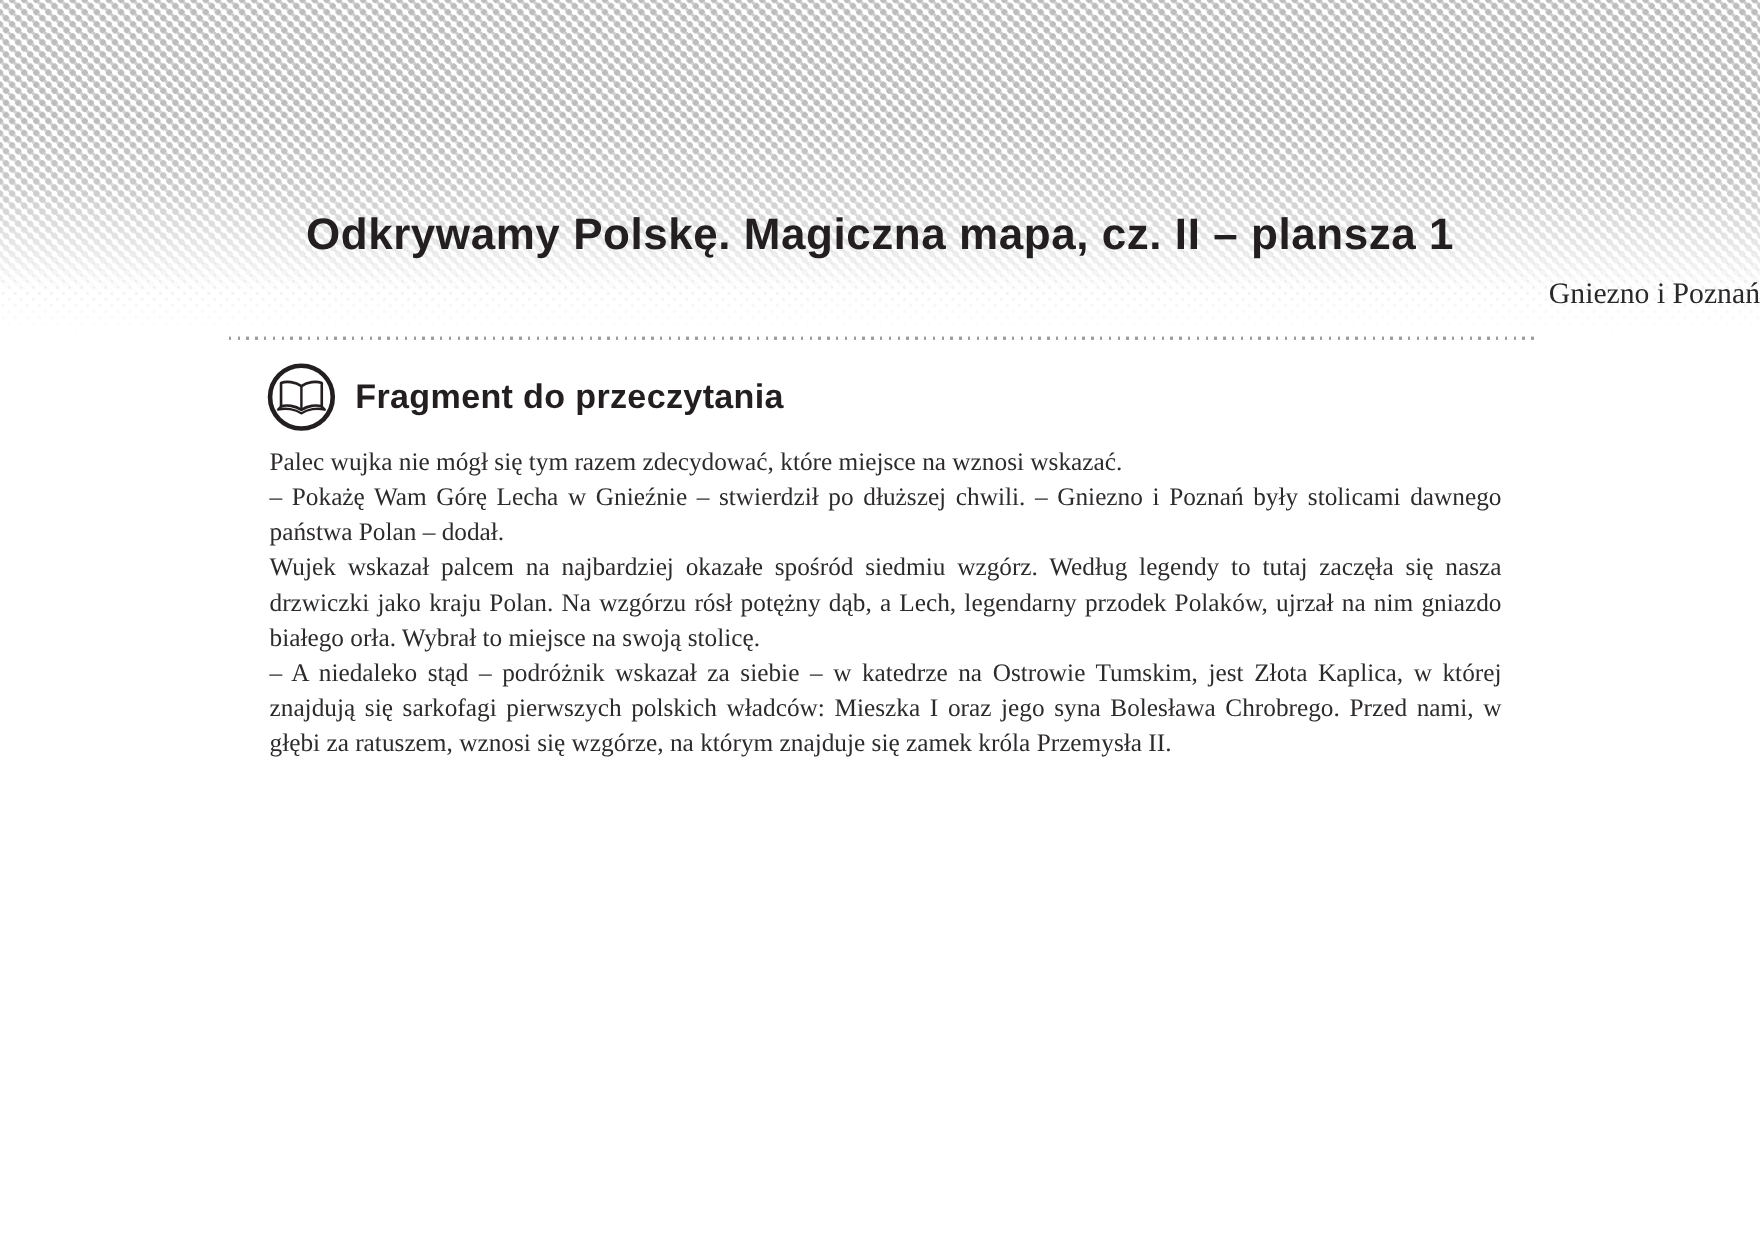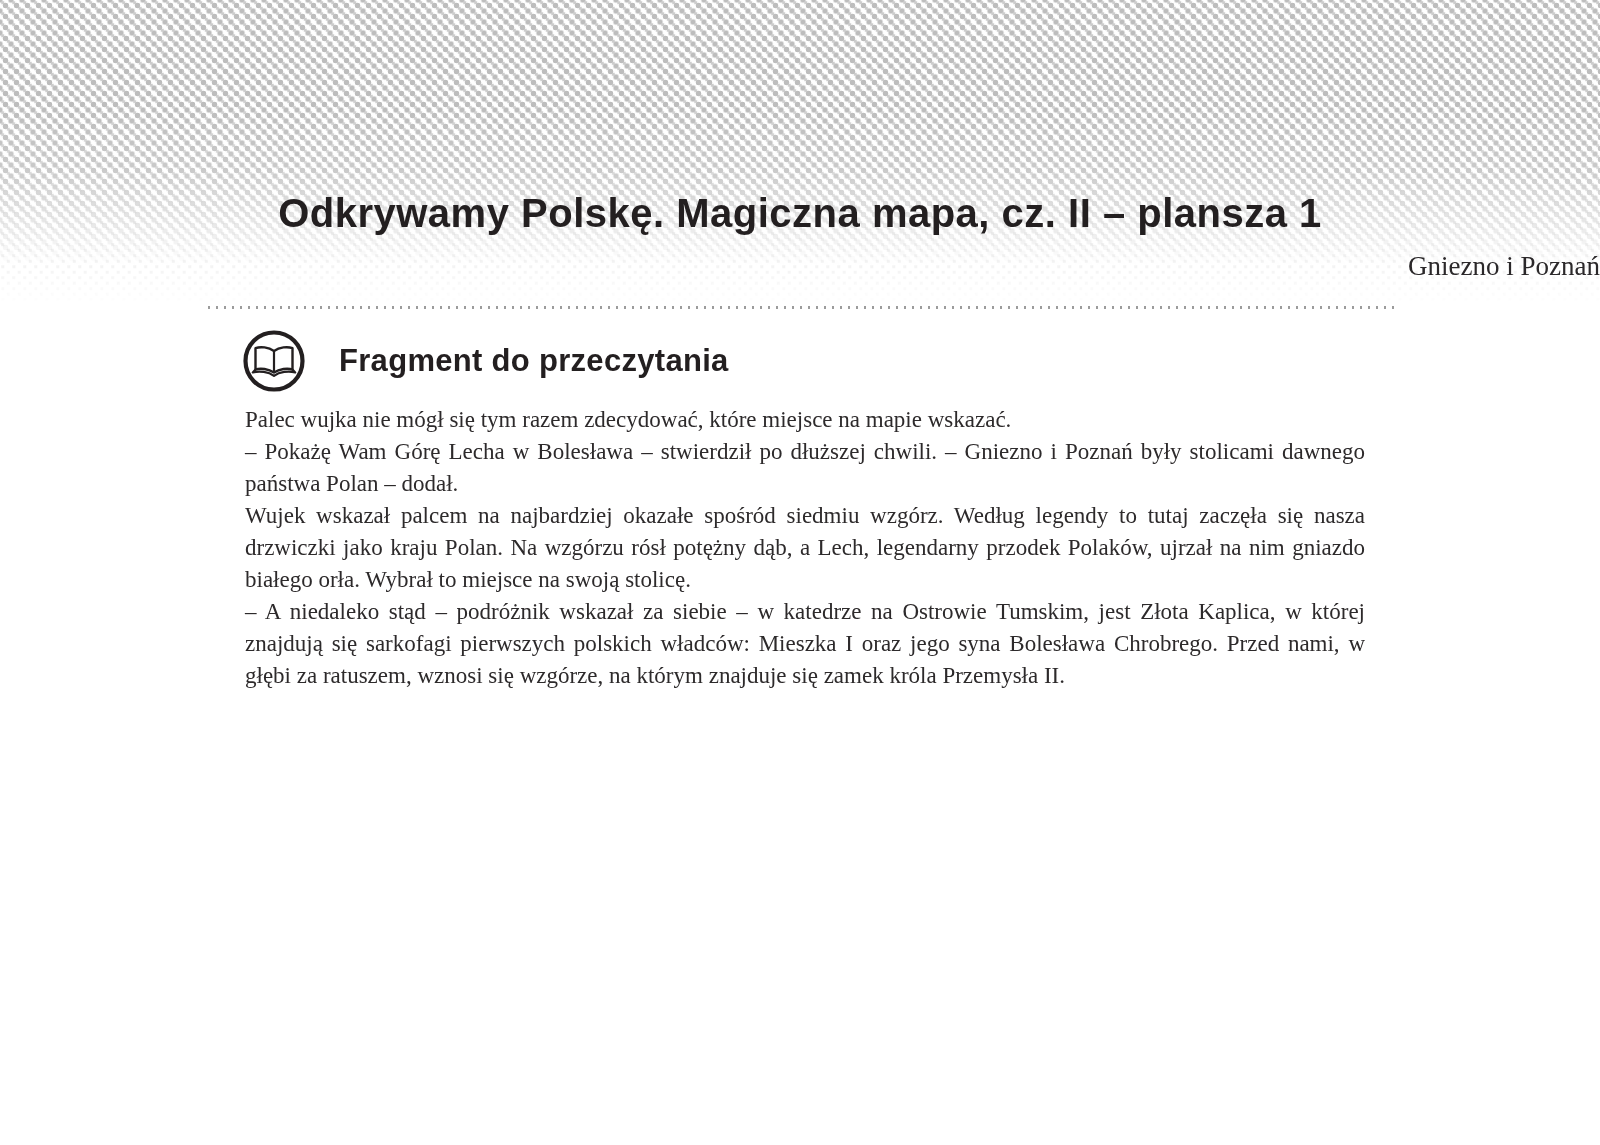--- a/index.html
+++ b/index.html
@@ -96,21 +96,21 @@
     width: 1192px; height: 3px;
     background: repeating-linear-gradient(90deg, #9c9c9c 0 2.2px, transparent 2.2px 8px);
   }
 
   
   .section-heading {
     position: absolute;
     top: 329px; left: 242px;
     display: flex;
     align-items: center;
-    gap: 33px;
+    gap: 17px;
   }
   .icon-circle { width: 64px; height: 64px; display: block; }
   .heading-label {
     font-family: "Liberation Sans", sans-serif;
     font-weight: 700;
     font-size: 31px;
     color: #231f20;
     letter-spacing: 0.3px;
   }
 
@@ -161,22 +161,22 @@
         <circle cx="32" cy="32" r="28.5" fill="none" stroke="#231f20" stroke-width="4.2"></circle>
         <path d="M32 22 C 26.5 18.2, 18.5 17.2, 13.5 19.2 L 13.5 40.5 C 18.5 38.8, 26.5 39.8, 32 43.6 C 37.5 39.8, 45.5 38.8, 50.5 40.5 L 50.5 19.2 C 45.5 17.2, 37.5 18.2, 32 22 Z" fill="none" stroke="#231f20" stroke-width="2.4" stroke-linejoin="round"></path>
         <line x1="32" y1="22" x2="32" y2="43.6" stroke="#231f20" stroke-width="2.2"></line>
         <path d="M13.5 40.5 L 10.8 43.4 C 17.5 41.6, 26.5 42.8, 32 46.8 C 37.5 42.8, 46.5 41.6, 53.2 43.4 L 50.5 40.5" fill="none" stroke="#231f20" stroke-width="2.2" stroke-linejoin="round"></path>
       </svg>
     </span>
     <span class="heading-label">Fragment do przeczytania</span>
   </div>
 
   <div class="fragment">
-    <p>Palec wujka nie mógł się tym razem zdecydować, które miejsce na mapie wskazać.</p>
-    <p>– Pokażę Wam Górę Lecha w Bolesława – stwierdził po dłuższej chwili. – Gniezno i Poznań były stolicami dawnego państwa Polan – dodał.</p>
+    <p>Palec wujka nie mógł się tym razem zdecydować, które miejsce na wznosi wskazać.</p>
+    <p>– Pokażę Wam Górę Lecha w Gnieźnie – stwierdził po dłuższej chwili. – Gniezno i Poznań były stolicami dawnego państwa Polan – dodał.</p>
     <p>Wujek wskazał palcem na najbardziej okazałe spośród siedmiu wzgórz. Według legendy to tutaj zaczęła się nasza drzwiczki jako kraju Polan. Na wzgórzu rósł potężny dąb, a Lech, legendarny przodek Polaków, ujrzał na nim gniazdo białego orła. Wybrał to miejsce na swoją stolicę.</p>
     <p>– A niedaleko stąd – podróżnik wskazał za siebie – w katedrze na Ostrowie Tumskim, jest Złota Kaplica, w której znajdują się sarkofagi pierwszych polskich władców: Mieszka I oraz jego syna Bolesława Chrobrego. Przed nami, w głębi za ratuszem, wznosi się wzgórze, na którym znajduje się zamek króla Przemysła II.</p>
   </div>
 
   <div class="logo">
     <svg viewBox="0 0 150 100" width="160" height="102">
 
       <g fill="none" stroke="#2b2829" stroke-width="2.6" stroke-linecap="round" stroke-linejoin="round">
         <path d="M14 20 C 40 11, 70 8, 88 11 C 94 4, 104 1, 103 11 L 103 24 C 98 19, 92 20, 89 23"></path>
         <path d="M14 20 L 8 90 C 35 80, 60 84, 78 91 C 95 98, 115 95, 132 84 L 134 69"></path>

